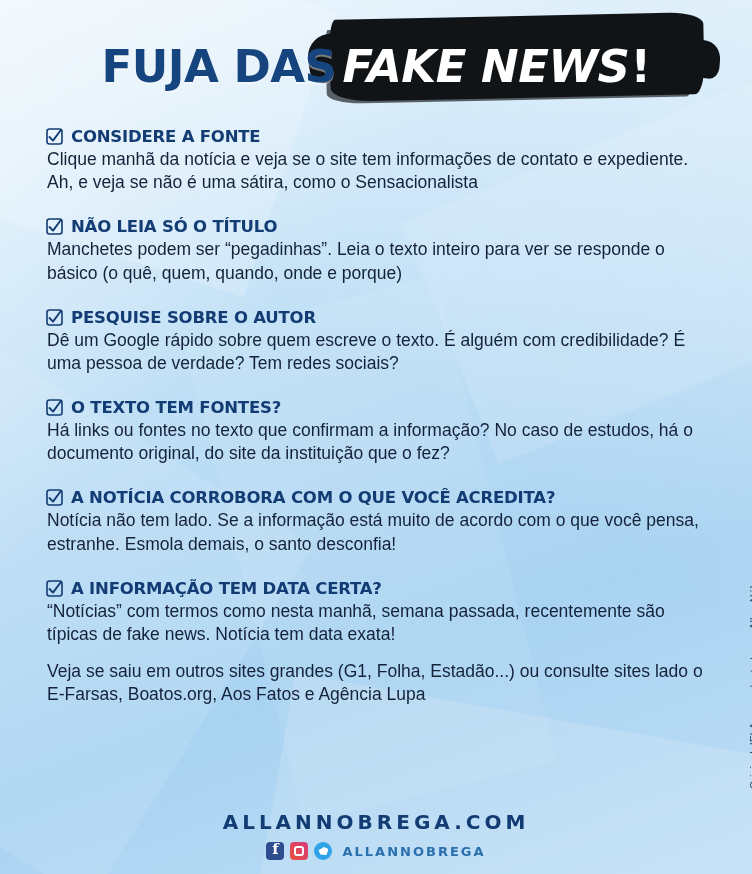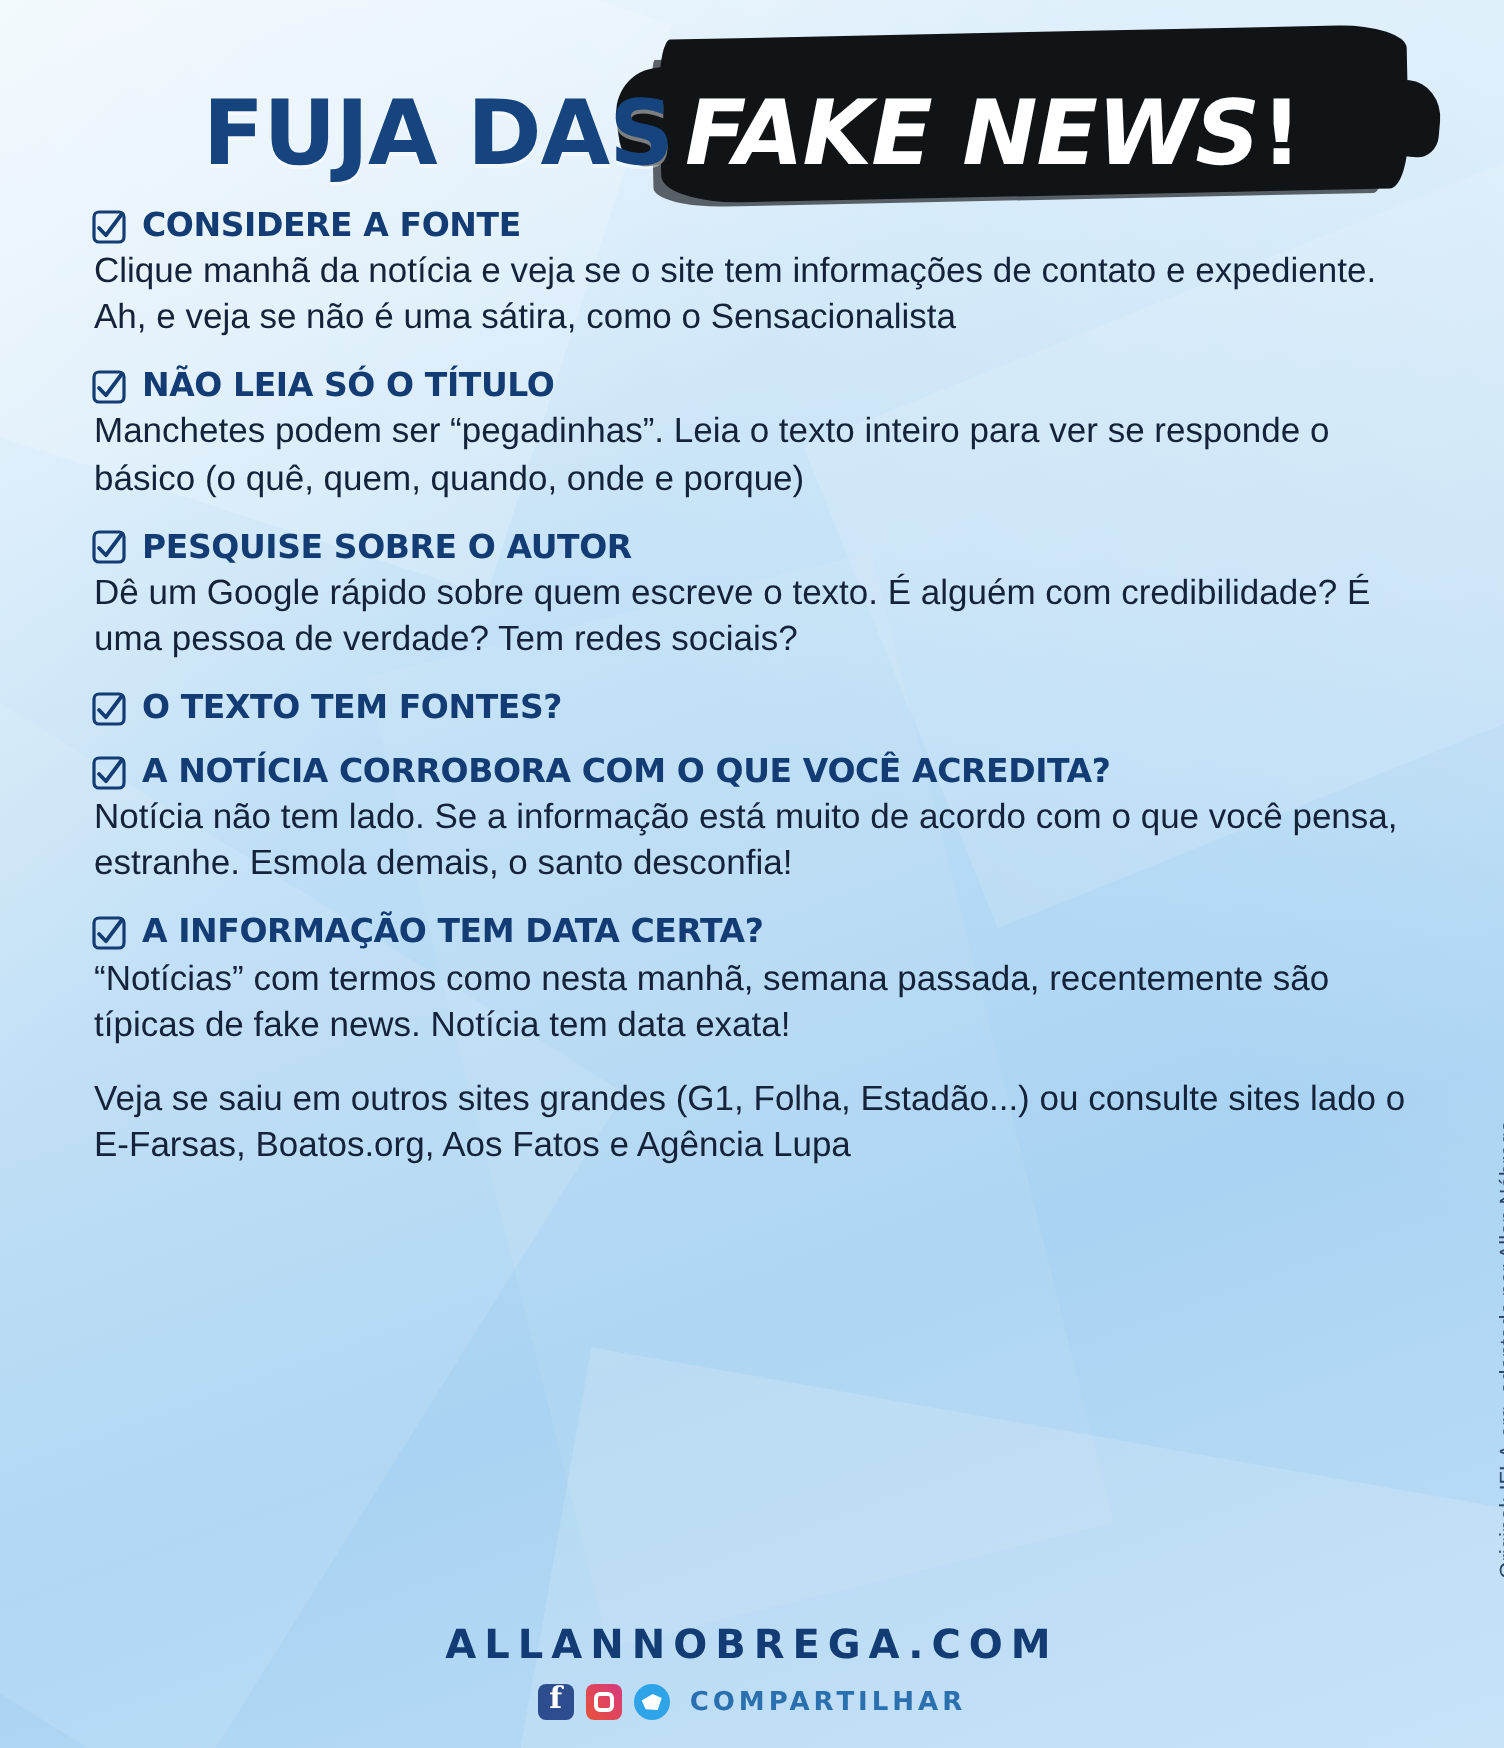--- a/index.html
+++ b/index.html
@@ -103,23 +103,23 @@
   .content {
     position: relative;
     padding: 0 22px 0 46px;
     z-index: 4;
   }
   .tip {
     margin-bottom: 14px;
   }
   .tip-head {
     display: flex;
-    align-items: center;
     gap: 8px;
     margin-bottom: 2px;
+    margin-top: 24px;
   }
   .check {
     flex: 0 0 auto;
     width: 17px;
     height: 17px;
     position: relative;
     display: inline-block;
   }
   .check svg { display: block; }
   .tip-title {
@@ -280,20 +280,21 @@
     <div class="tip">
       <div class="tip-head">
         <span class="check">
           <svg width="17" height="17" viewBox="0 0 17 17">
               <rect x="1" y="1" width="15" height="15" rx="2.5" fill="none" stroke="#123c73" stroke-width="1.6"></rect>
               <path d="M3.5 9 L7 12.6 L14.5 2.5" fill="none" stroke="#123c73" stroke-width="1.9" stroke-linecap="round" stroke-linejoin="round"></path>
             </svg>
         </span>
         <span class="tip-title">O TEXTO TEM FONTES?</span>
       </div>
+      <div class="tip-body">Há links ou fontes no texto que confirmam a informação? No caso de estudos, há o documento original, do site da instituição que o fez?</div>
     </div>
 
     <div class="tip">
       <div class="tip-head">
         <span class="check">
           <svg width="17" height="17" viewBox="0 0 17 17">
               <rect x="1" y="1" width="15" height="15" rx="2.5" fill="none" stroke="#123c73" stroke-width="1.6"></rect>
               <path d="M3.5 9 L7 12.6 L14.5 2.5" fill="none" stroke="#123c73" stroke-width="1.9" stroke-linecap="round" stroke-linejoin="round"></path>
             </svg>
         </span>
@@ -322,16 +323,16 @@
   </div>
 
   <div class="credit">Original: IFLA.org, adaptado por Allan Nóbrega</div>
 
   <div class="footer">
     <div class="site">ALLANNOBREGA.COM</div>
     <div class="social">
       <span class="sicon fb"></span>
       <span class="sicon ig"></span>
       <span class="sicon tw"></span>
-      <span class="handle">COMPARTILHAR</span>
+      <span class="handle">ALLANNOBREGA</span>
     </div>
   </div>
 </div>
 
 </body></html>

